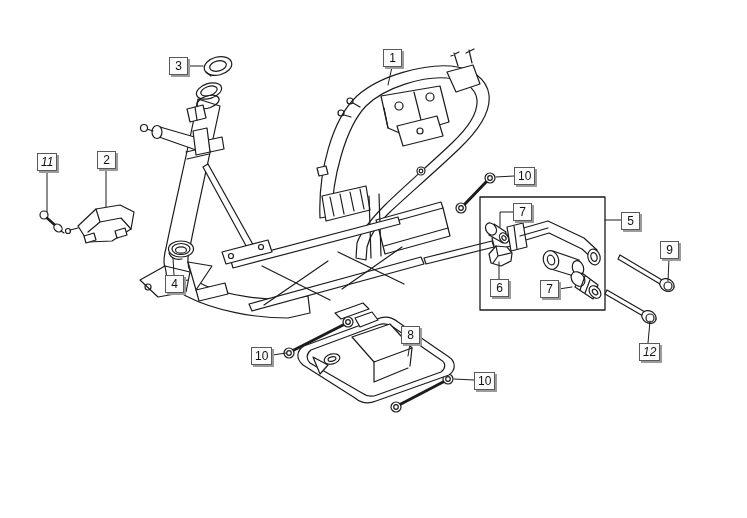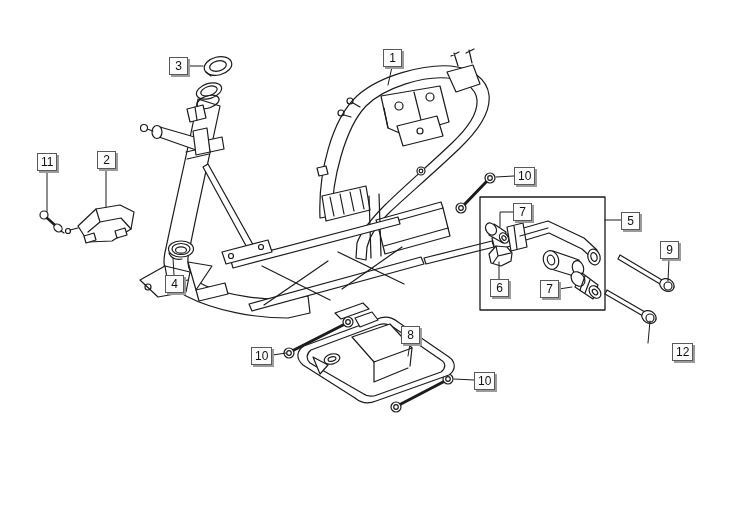--- a/index.html
+++ b/index.html
@@ -16,22 +16,22 @@
   .p4 {left:165px;top:275px;}
   .p5 {left:621px;top:212px;}
   .p6 {left:490px;top:279px;}
   .p7a{left:513px;top:203px;}
   .p7b{left:540px;top:280px;}
   .p8 {left:401px;top:326px;}
   .p9 {left:660px;top:241px;}
   .p10a{left:514px;top:167px;}
   .p10b{left:251px;top:347px;}
   .p10c{left:474px;top:372px;}
-  .p11{left:37px; top:153px;}
-  .p12{left:672px;top:343px;}
+  .p11{left:37px; top:153px;font-style:italic;}
+  .p12{left:639px;top:343px;font-style:italic;}
 </style>
 </head>
 <body>
 
 <div class="stage">
 
   <svg width="747" height="518" viewBox="0 0 747 518">
     <g fill="none" stroke="#1c1c1c" stroke-width="1.2" stroke-linecap="round" stroke-linejoin="round">
 
       <g>

